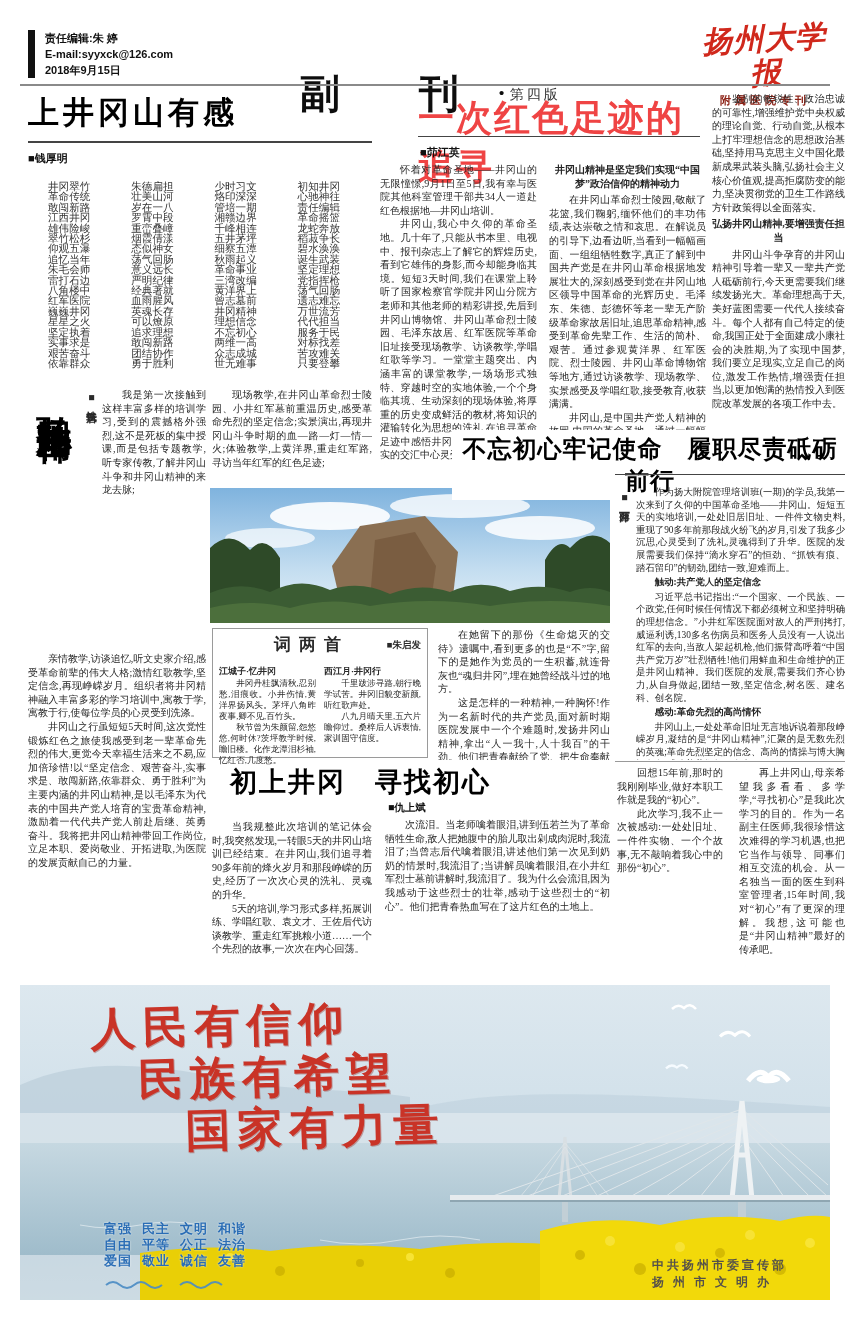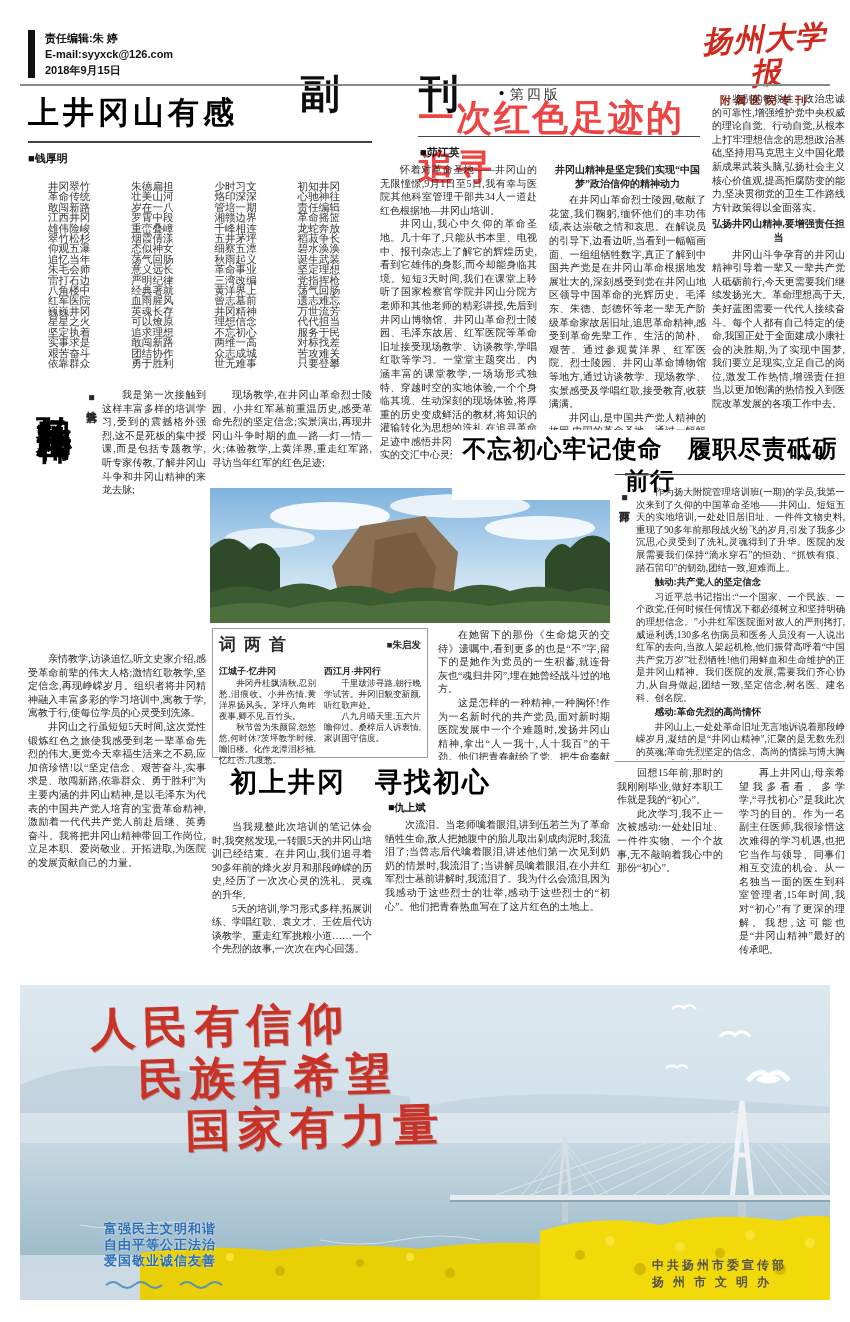--- a/index.html
+++ b/index.html
@@ -35,41 +35,41 @@
   
   .vtitle{left:30px;top:388px;width:46px;height:268px;writing-mode:vertical-rl;text-orientation:upright;
           font-size:35px;font-weight:bold;color:#000;letter-spacing:2px;line-height:46px;}
   .vbyline{left:84px;top:392px;height:70px;writing-mode:vertical-rl;text-orientation:upright;
            font-size:10.5px;font-weight:bold;}
   
   .photo{left:210px;top:488px;width:400px;height:135px;}
   
   .pbox{left:212px;top:628px;width:216px;height:130px;border:1px solid #9a9a9a;background:#fff;
         box-sizing:border-box;padding:4px 6px;}
-  .pbox-title{font-size:17px;font-weight:bold;letter-spacing:8px;text-align:left;display:inline-block;width:130px;}
+  .pbox-title{font-size:17px;font-weight:bold;letter-spacing:8px;text-align:right;display:inline-block;width:130px;}
   .pbox-by{font-size:9.5px;font-weight:bold;float:right;margin-top:6px;}
   .pbox-cols{display:flex;gap:8px;margin-top:10px;}
   .pbox-col{flex:1;font-size:8.6px;line-height:11px;text-align:justify;}
   .pbox-col .pt{font-weight:bold;font-size:9px;margin:0 0 1px 0;text-indent:0;}
   .pbox-col p{margin:0;text-indent:2em;}
   
   .m-title{left:452px;top:430px;width:396px;font-size:24px;font-weight:bold;color:#000;
            background:#fff;text-align:center;letter-spacing:1px;padding:3px 0;}
   
   .c-title{left:230px;top:764px;width:382px;font-size:27px;font-weight:bold;letter-spacing:2px;color:#000;}
   
   .banner{left:20px;top:985px;width:810px;height:315px;overflow:hidden;}
   .banner-slogan{position:absolute;left:72px;top:14px;transform:rotate(-1.5deg);}
   .banner-slogan .line{font-size:45px;font-weight:bold;color:#c93327;letter-spacing:7px;
                        line-height:52px;text-shadow:1px 1px 0 rgba(140,30,20,.35);
                        font-family:"Liberation Serif","DejaVu Serif",serif;}
   .banner-slogan .line:nth-child(2){margin-left:46px;}
   .banner-slogan .line:nth-child(3){margin-left:92px;}
   .values{position:absolute;left:84px;top:236px;}
-  .values .grid-row{display:flex;text-align:center;}
+  .values .grid-row{display:flex;gap:10px;text-align:center;}
   .values span{font-size:13px;font-weight:bold;color:#2a6db5;letter-spacing:1px;line-height:16px;
                font-family:"Liberation Sans","DejaVu Sans",sans-serif;text-shadow:0 0 2px rgba(255,255,255,.8);}
   .credit{position:absolute;left:632px;top:272px;color:#55514a;
           font-weight:bold;font-family:"Liberation Sans","DejaVu Sans",sans-serif;}
   .credit div:nth-child(1){font-size:12px;letter-spacing:3px;}
   .credit div:nth-child(2){font-size:12px;letter-spacing:9px;}
 </style>
 </head>
 <body>
 

